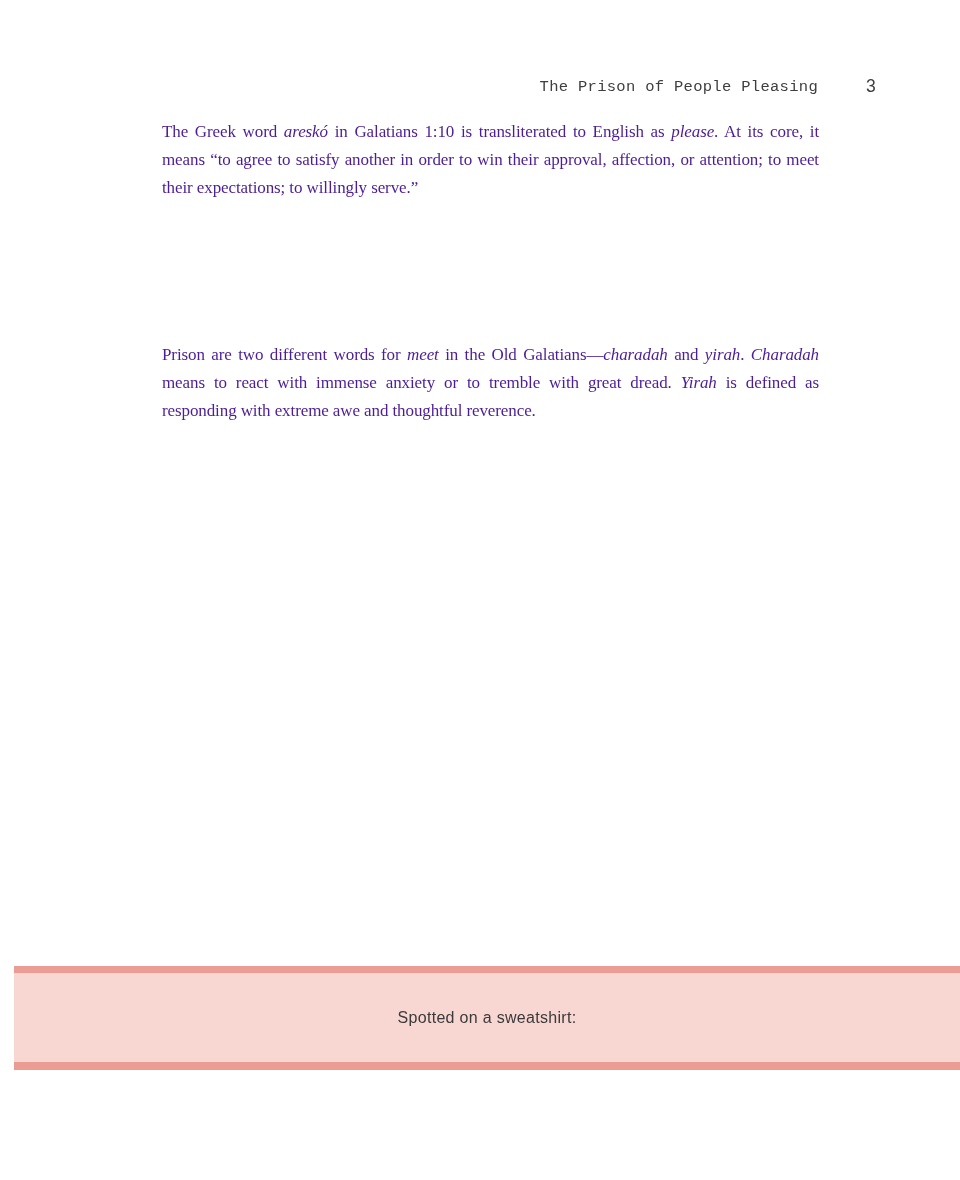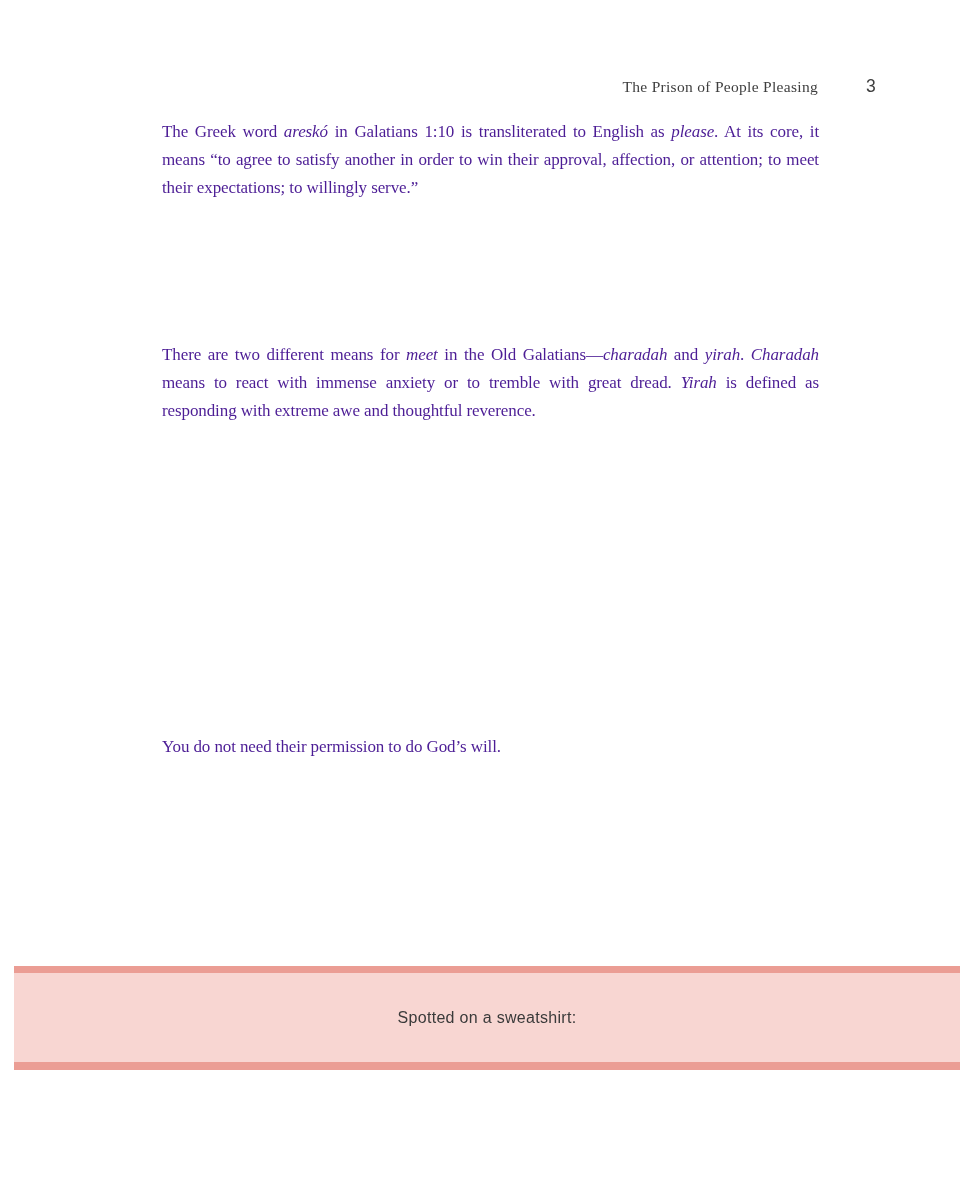--- a/index.html
+++ b/index.html
@@ -20,21 +20,21 @@
     position: absolute;
     top: 78px;
     left: 0;
     width: 960px;
     height: 24px;
   }
   .running-head .title {
     position: absolute;
     right: 142px;
     top: 0;
-    font-family: Liberation Serif, serif;
+    font-family: Liberation Mono, monospace;
     font-size: 15.5px;
     letter-spacing: 0.3px;
     color: #3e3e3e;
     white-space: nowrap;
     margin-left: 28px;
   }
   .running-head .folio {
     position: absolute;
     left: 866px;
     top: -2px;
@@ -91,22 +91,21 @@
 
 <div class="page">
 
   <div class="running-head">
     <span class="title">The Prison of People Pleasing</span>
     <span class="folio">3</span>
   </div>
 
   <div class="body-par par-1"><span>The Greek word </span><em>areskó</em><span> in Galatians 1:10 is transliterated to English as </span><em>please</em><span>. At its core, it means “to agree to satisfy another in order to win their approval, affection, or attention; to meet their expectations; to willingly serve.”</span></div>
 
-  <div class="body-par par-2"><span>There are two different means for </span><em>meet</em><span> in the Old Galatians—</span><em>charadah</em><span> and </span><em>yirah</em><span>. </span><em>Charadah</em><span> means to react with immense anxiety or to tremble with great dread. </span><em>Yirah</em><span> is defined as responding with extreme awe and thoughtful reverence.</span></div>
+  <div class="body-par par-2"><span>Prison are two different words for </span><em>meet</em><span> in the Old Galatians—</span><em>charadah</em><span> and </span><em>yirah</em><span>. </span><em>Charadah</em><span> means to react with immense anxiety or to tremble with great dread. </span><em>Yirah</em><span> is defined as responding with extreme awe and thoughtful reverence.</span></div>
 
 
-  <div class="body-par par-4"><span>You do not need their permission to do God’s will.</span></div>
 
   <div class="callout">
     <div class="callout-line">Spotted on a sweatshirt:</div>
   </div>
 
 </div>
 
 </body></html>

